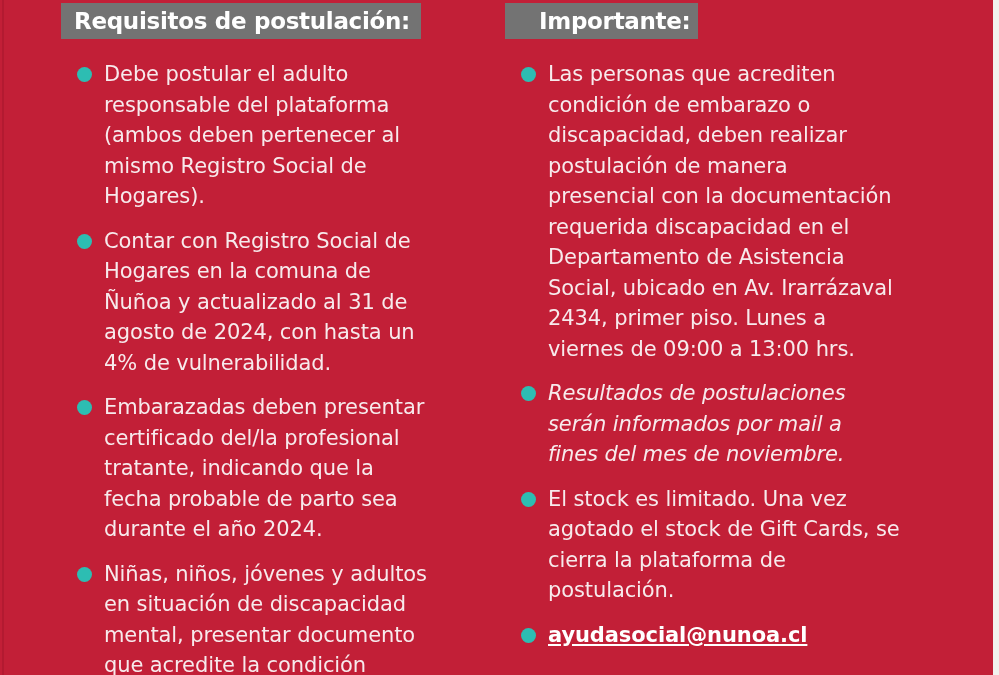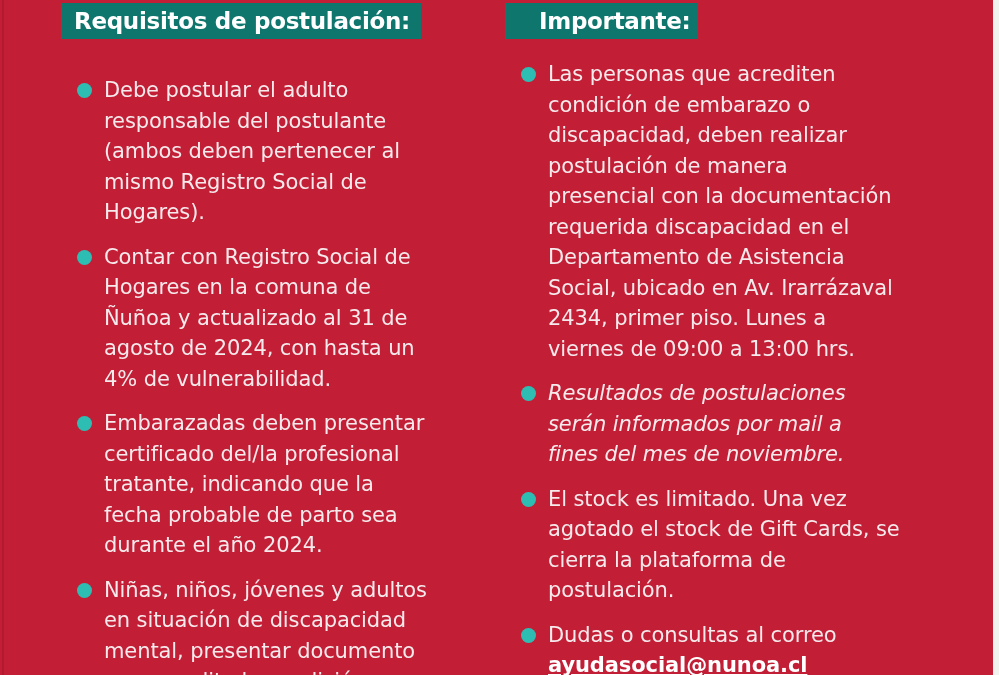--- a/index.html
+++ b/index.html
@@ -42,21 +42,21 @@
     }
     .column {
       position: absolute;
       top: 0;
     }
     .col-left { left: 61px; width: 420px; }
     .col-right { left: 505px; width: 440px; }
 
     .section-header {
       display: inline-block;
-      background: #0f766e;
+      background: #737373;
       color: #ffffff;
       font-weight: bold;
       font-size: 23px;
       line-height: 36px;
       height: 36px;
       padding: 0 14px 0 13px;
       margin-top: 3px;
       letter-spacing: -0.3px;
       white-space: nowrap;
     }
@@ -93,24 +93,24 @@
     .line { display: block; white-space: nowrap; }
   </style>
 </head>
 <body>
 
 <div class="poster">
 
   <section class="column col-left">
     <div class="section-header">Requisitos de postulación:</div>
     <ul class="bullets">
-      <li class="bullet" style="margin-top:36px;">
+      <li class="bullet" style="margin-top:20px;">
         <span class="dot"></span>
         <span class="line">Debe postular el adulto</span>
-        <span class="line">responsable del postulante</span>
+        <span class="line">responsable del plataforma</span>
         <span class="line">(ambos deben pertenecer al</span>
         <span class="line">mismo Registro Social de</span>
         <span class="line">Hogares).</span>
       </li>
       <li class="bullet" style="margin-top:14px;">
         <span class="dot"></span>
         <span class="line">Contar con Registro Social de</span>
         <span class="line">Hogares en la comuna de</span>
         <span class="line">Ñuñoa y actualizado al 31 de</span>
         <span class="line">agosto de 2024, con hasta un</span>
@@ -158,20 +158,19 @@
       </li>
       <li class="bullet" style="margin-top:14px;">
         <span class="dot"></span>
         <span class="line">El stock es limitado. Una vez</span>
         <span class="line">agotado el stock de Gift Cards, se</span>
         <span class="line">cierra la plataforma de</span>
         <span class="line">postulación.</span>
       </li>
       <li class="bullet" style="margin-top:14px;">
         <span class="dot"></span>
-        <span class="line">Dudas o consultas al correo</span>
         <a class="line email">ayudasocial@nunoa.cl</a>
       </li>
     </ul>
   </section>
 </div>
 
 <div class="right-edge"></div>
 
 </body></html>

